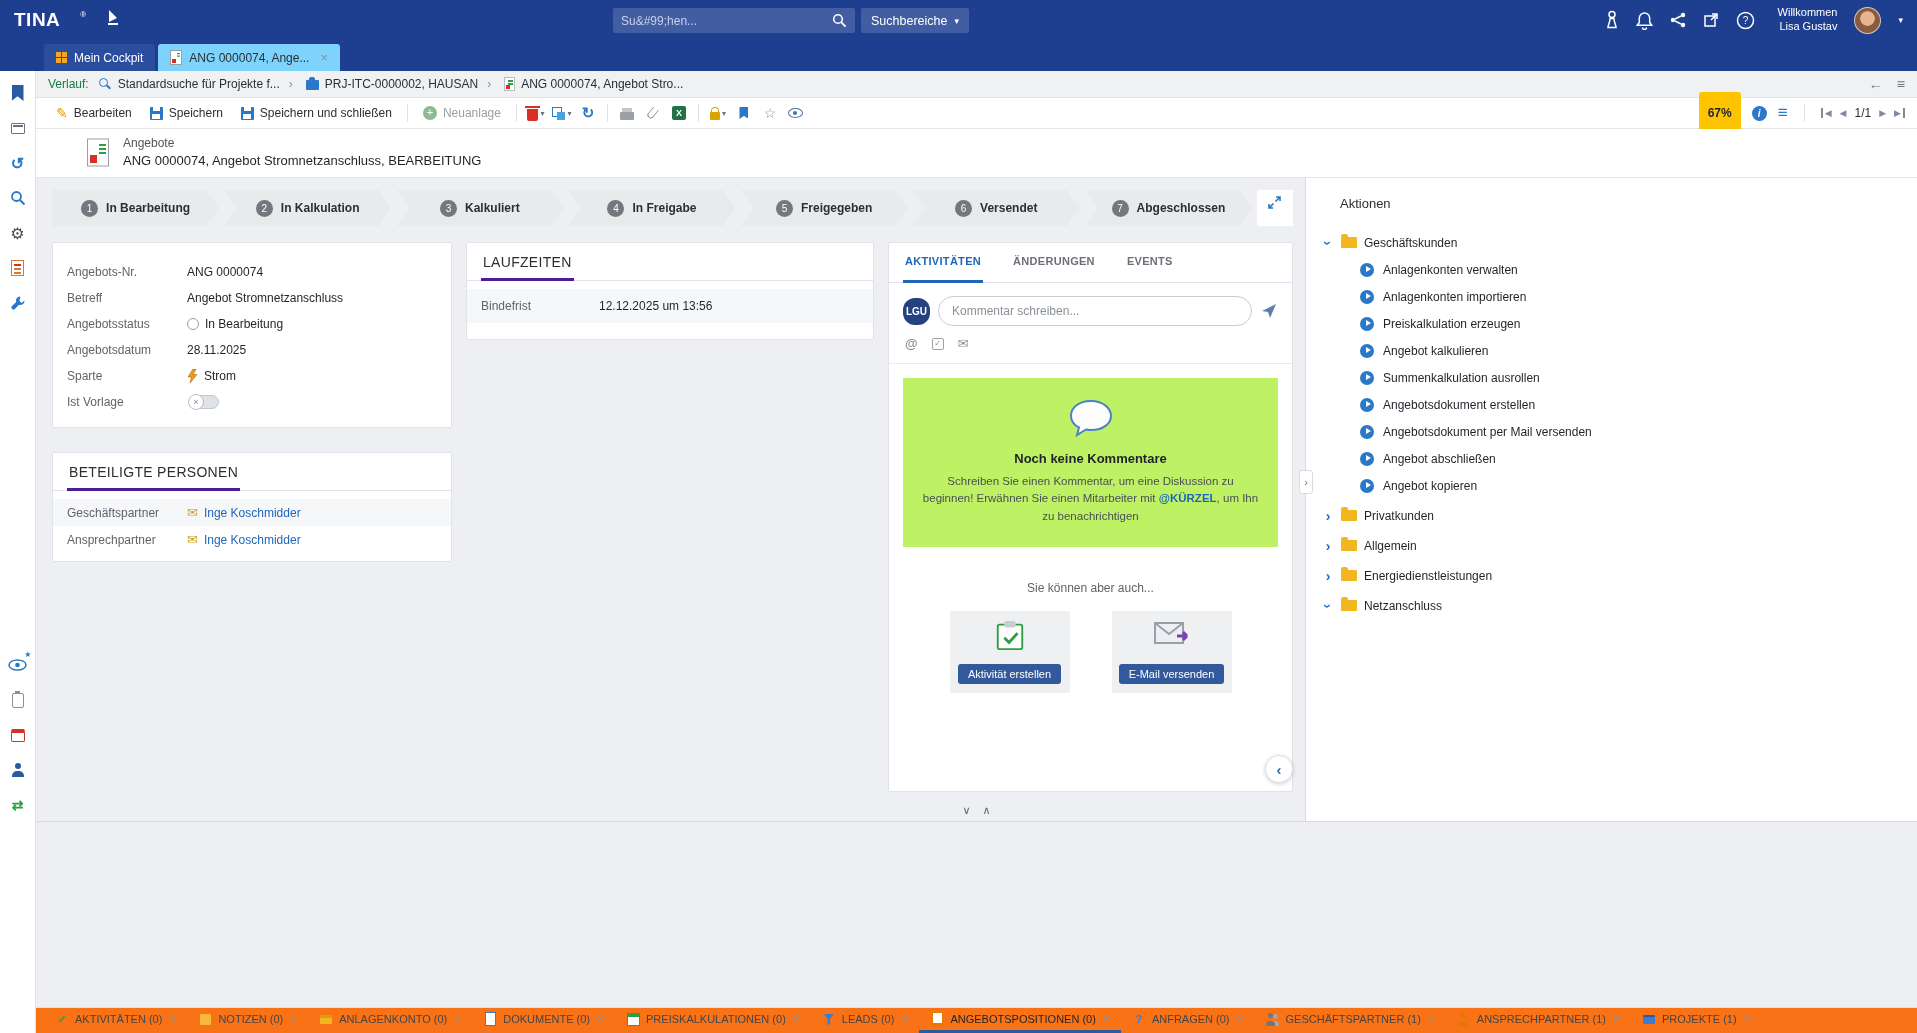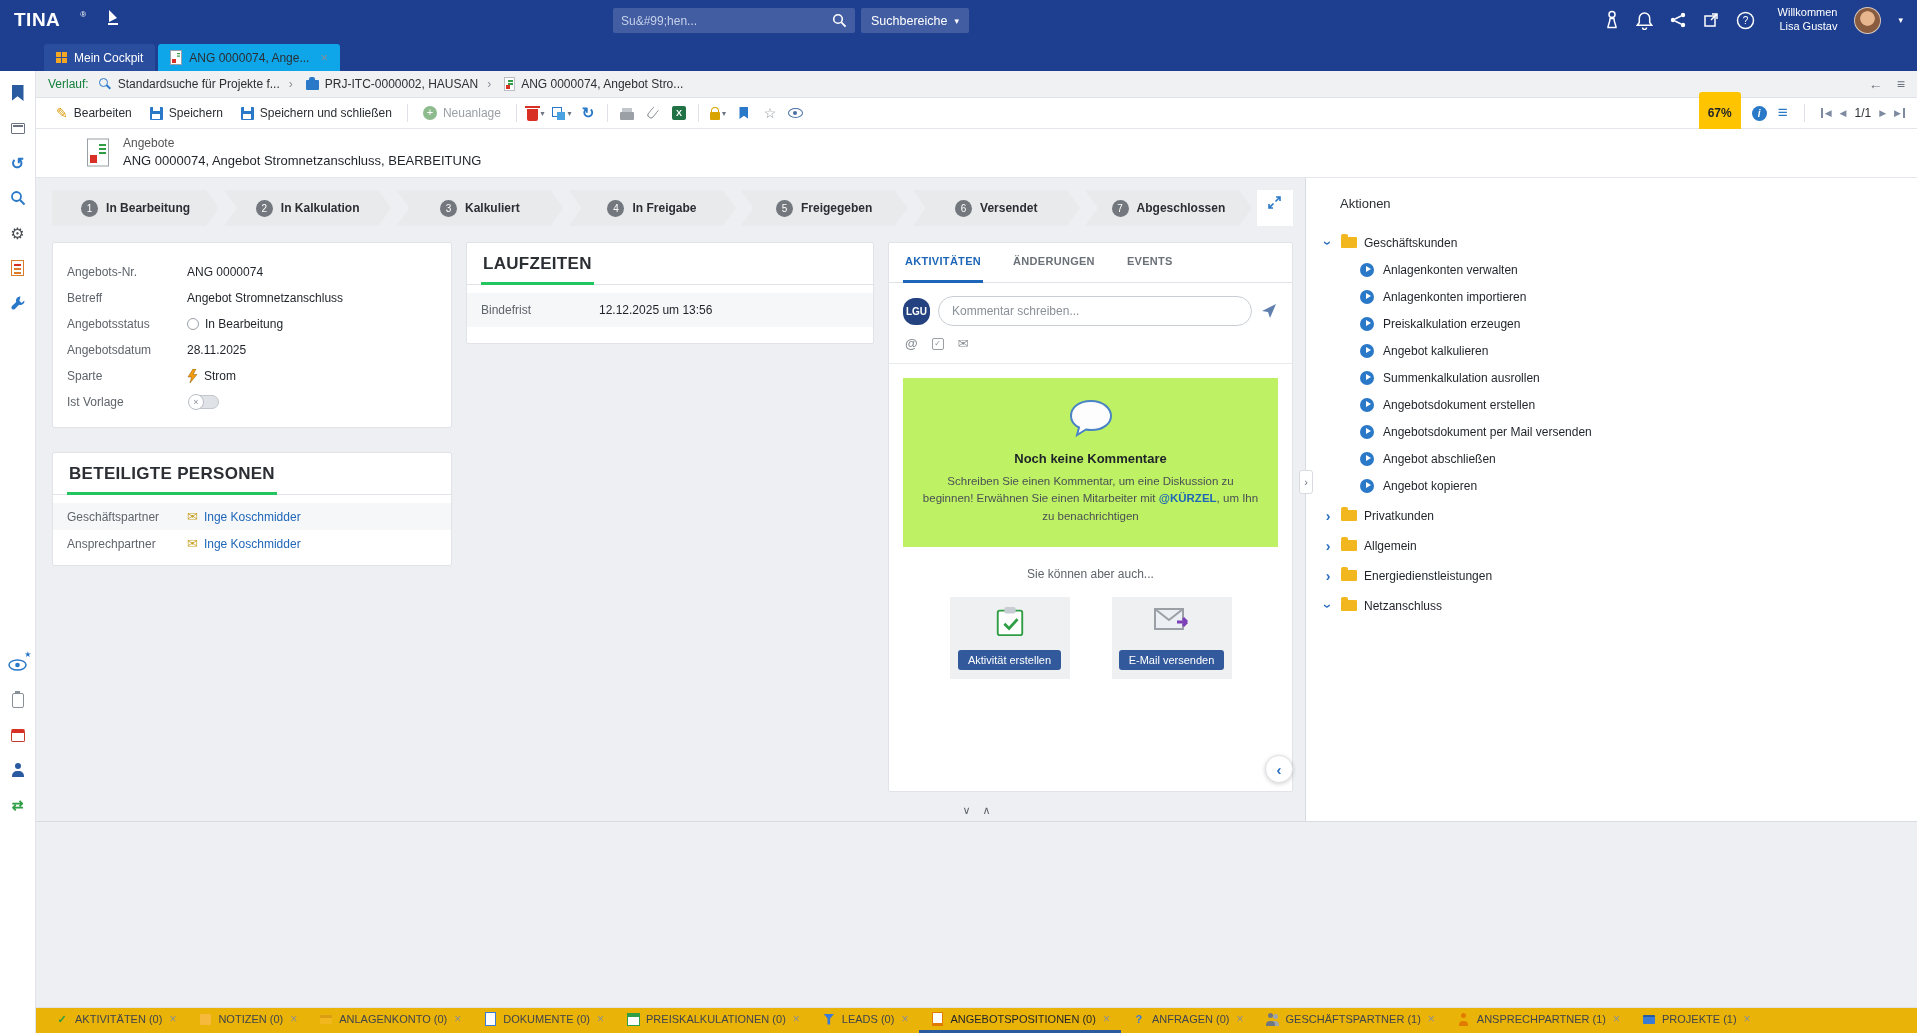--- a/index.html
+++ b/index.html
@@ -18,21 +18,21 @@
   .caret-w{font-size:9px}
   .topbar-right{margin-left:auto;display:flex;align-items:center;gap:17px}
   .tico{display:flex;align-items:center;justify-content:center;cursor:pointer}
   .welcome{text-align:right;font-size:11px;line-height:1.25;margin-left:6px}
   .avatar{width:27px;height:27px;border-radius:50%;border:1px solid rgba(255,255,255,.65);background:radial-gradient(circle at 50% 42%,#e7b68e 36%,#8a5c3f 40%);cursor:pointer}
 
   
   .tabrow{height:31px;background:#1e3f8f;display:flex;align-items:flex-end;padding-left:44px;gap:3px}
   .wtab{height:27px;display:flex;align-items:center;gap:7px;padding:0 12px;font-size:12px;border-radius:3px 3px 0 0;cursor:pointer}
   .wtab.inactive{background:#2b4d9e;color:#fff}
-  .wtab.active{background:#0ea5e9;color:#2b2f33}
+  .wtab.active{background:#7dd3fc;color:#2b2f33}
   .cockpit-ic{width:11px;height:11px;position:relative;flex:0 0 auto}
   .cockpit-ic::before{content:"";position:absolute;width:5px;height:5px;background:#f5a623;box-shadow:6px 0 #f5a623,0 6px #f5a623,6px 6px #f5a623}
   .close-x{color:#8a9097;font-size:13px;margin-left:4px;cursor:pointer}
   .close-x::before{content:"×"}
 
   
   .shell{display:flex;height:962px}
   .rail{width:36px;background:#fff;border-right:1px solid #e0e3e7;display:flex;flex-direction:column;align-items:center;padding-top:12px;gap:15px}
   .rail-bottom{margin-top:auto;margin-bottom:218px;display:flex;flex-direction:column;gap:15px;align-items:center}
   .ric{width:20px;height:20px;display:flex;align-items:center;justify-content:center;cursor:pointer}
@@ -140,21 +140,21 @@
   .form-card{padding:16px 14px 12px}
   .frow{display:flex;align-items:center;min-height:26px}
   .flabel{width:120px;color:#5f646b;flex:0 0 auto}
   .fvalue{color:#1f2329;display:flex;align-items:center;gap:6px}
   .radio{width:12px;height:12px;border:1px solid #9aa0a6;border-radius:50%;display:inline-block;cursor:pointer}
   .toggle{width:30px;height:14px;background:#dfe2e6;border:1px solid #c2c7cd;border-radius:8px;position:relative;cursor:pointer;margin-left:2px}
   .knob{position:absolute;left:-2px;top:-2px;width:16px;height:16px;background:#fff;border:1px solid #b9bec5;border-radius:50%;display:flex;align-items:center;justify-content:center;font-size:9px;color:#8a9097}
   .knob::before{content:"×"}
 
   .sec-tabs{display:flex;border-bottom:1px solid #e0e3e7;padding-left:14px;gap:26px}
-  .sec-tab{padding:11px 2px 8px;font-size:17px;font-weight:bold;color:#2b2f33;letter-spacing:.3px;border-bottom:3px solid #22c55e;margin-bottom:-1px;cursor:pointer}
+  .sec-tab{padding:11px 2px 8px;font-size:14px;font-weight:normal;color:#2b2f33;letter-spacing:.3px;border-bottom:3px solid #4c1d95;margin-bottom:-1px;cursor:pointer}
   .prow{display:flex;align-items:center;height:27px;padding:0 14px}
   .prow:nth-of-type(odd){background:#f6f7f9}
   .plabel{width:120px;color:#5f646b;flex:0 0 auto}
   .mail-ic{color:#c9a227;font-size:13px;margin-right:6px}
   .mail-ic::before{content:"✉"}
   .plink{color:#1e66b8;text-decoration:none;cursor:pointer}
   .pad-b{padding-bottom:8px}
   .trow{display:flex;align-items:center;height:34px;padding:0 14px;background:#f6f7f9;margin:8px 0}
   .trow .plabel{width:118px}
 
@@ -172,21 +172,21 @@
   .ci-at::before{content:"@"}
   .ci-check{width:12px;height:12px;border:1px solid #9aa0a6;border-radius:2px;font-size:8px;display:flex;align-items:center;justify-content:center;cursor:pointer}
   .ci-check::before{content:"✓"}
   .ci-mail{font-size:13px;cursor:pointer}
   .ci-mail::before{content:"✉"}
   .compose-divider{height:1px;background:#e8eaee;margin-top:12px}
   .empty-box{margin:14px;background:#bef264;padding:20px 18px 22px;text-align:center}
   .empty-title{font-weight:bold;font-size:13px;margin-top:8px}
   .empty-desc{font-size:11.5px;color:#4a4f55;line-height:1.5;max-width:430px;margin:7px auto 0}
   .mention{color:#1e66b8;font-weight:bold;text-decoration:none;cursor:pointer}
-  .suggestion{text-align:center;color:#5f646b;margin-top:6px}
+  .suggestion{text-align:center;color:#5f646b;margin-top:20px}
   .qrow{display:flex;justify-content:center;gap:42px;margin-top:16px}
   .qcard{width:120px;height:82px;background:#eef0f2;display:flex;flex-direction:column;align-items:center;justify-content:space-between;padding:8px 0 9px;cursor:pointer}
   .qbtn{background:#31599c;color:#fff;font-size:11px;padding:4px 10px;border-radius:3px;white-space:nowrap;cursor:pointer}
   .float-collapse{position:absolute;right:12px;bottom:38px;width:28px;height:28px;border-radius:50%;background:#fff;border:1px solid #dfe2e6;box-shadow:0 1px 4px rgba(0,0,0,.18);display:flex;align-items:center;justify-content:center;color:#2a6fc0;font-size:15px;font-weight:bold;cursor:pointer}
   .float-collapse::before{content:"‹"}
 
   
   .actions-panel{width:612px;background:#fff;border-left:1px solid #d8dbe0;position:relative;padding-top:18px}
   .panel-handle{position:absolute;left:-7px;top:292px;width:14px;height:24px;background:#fff;border:1px solid #d8dbe0;border-radius:3px;display:flex;align-items:center;justify-content:center;color:#6b7280;font-size:11px;cursor:pointer}
   .panel-handle::before{content:"›"}
@@ -206,21 +206,21 @@
   .ticirc::before{content:"";position:absolute;left:5.5px;top:3.5px;border-left:5px solid #fff;border-top:3.5px solid transparent;border-bottom:3.5px solid transparent}
   .titem.disabled .ticirc{background:#c3c8ce}
   .titem.disabled .tlabel{color:#a7acb2}
 
   
   .dock{height:186px;background:#edeff2;border-top:1px solid #d8dbe0;position:relative}
   .dock-toggle{position:absolute;top:-18px;left:50%;transform:translateX(-50%);display:flex;gap:12px;color:#5f646b;font-size:11px;z-index:5}
   .dock-toggle span{cursor:pointer}
   .dt-down::before{content:"∨"}
   .dt-up::before{content:"∧"}
-  .tabbar{height:26px;background:#eab308;border-top:1px solid #dfe2e6;display:flex;align-items:stretch;padding-left:8px}
+  .tabbar{height:26px;background:#f97316;border-top:1px solid #dfe2e6;display:flex;align-items:stretch;padding-left:8px}
   .btab{display:flex;align-items:center;gap:6px;padding:0 11px;font-size:11px;color:#40454c;border-bottom:3px solid transparent;cursor:pointer;white-space:nowrap}
   .btab.active{border-bottom-color:#2a5a9f;color:#1f2329}
   .btab .close-x{font-size:12px;margin-left:1px}
   .bt-ic{position:relative;width:14px;height:13px;display:flex;align-items:center;justify-content:center;flex:0 0 auto}
   .bt-ic.activity::before{content:"✓";color:#2f9e44;font-weight:bold;font-size:11px}
   .bt-ic.note::before{content:"";width:11px;height:11px;background:#f6b93b;border-radius:1px}
   .bt-ic.account::before{content:"";width:12px;height:9px;border-radius:1px;background:linear-gradient(#d99e13 0 3px,#f2b61e 3px)}
   .bt-ic.document::before{content:"";width:9px;height:12px;background:#fff;border:1.2px solid #3a7bd5}
   .bt-ic.calculation::before{content:"";width:11px;height:11px;border:1.2px solid #2f9e44;background:linear-gradient(#2f9e44 0 3px,#fff 3px)}
   .bt-ic.leads::before{content:"";width:11px;height:11px;background:#3a7bd5;clip-path:polygon(0 0,100% 0,62% 45%,62% 100%,38% 100%,38% 45%)}

